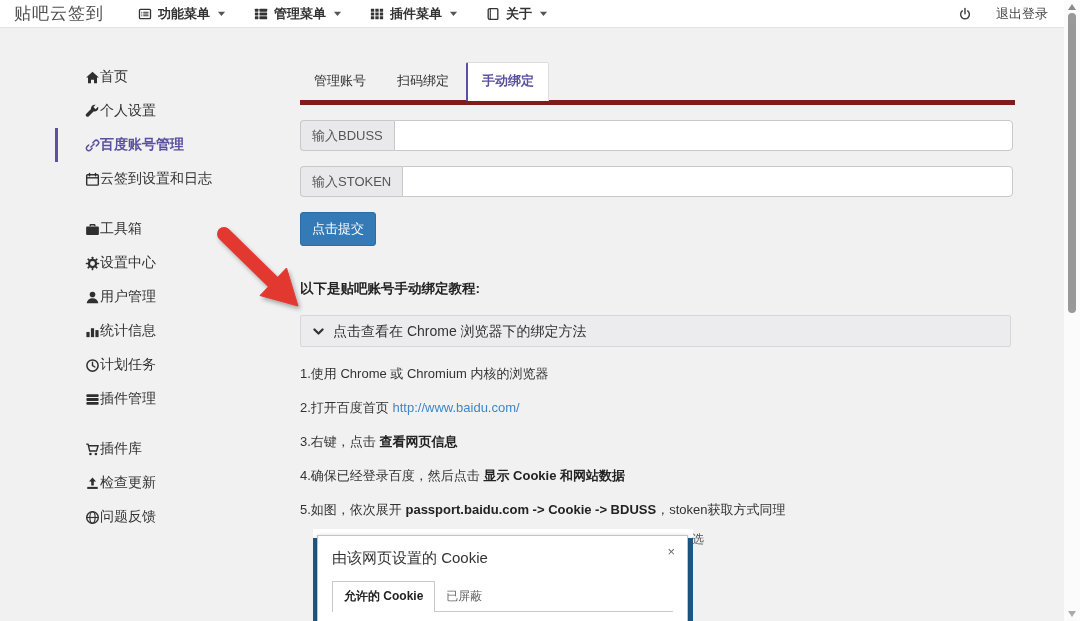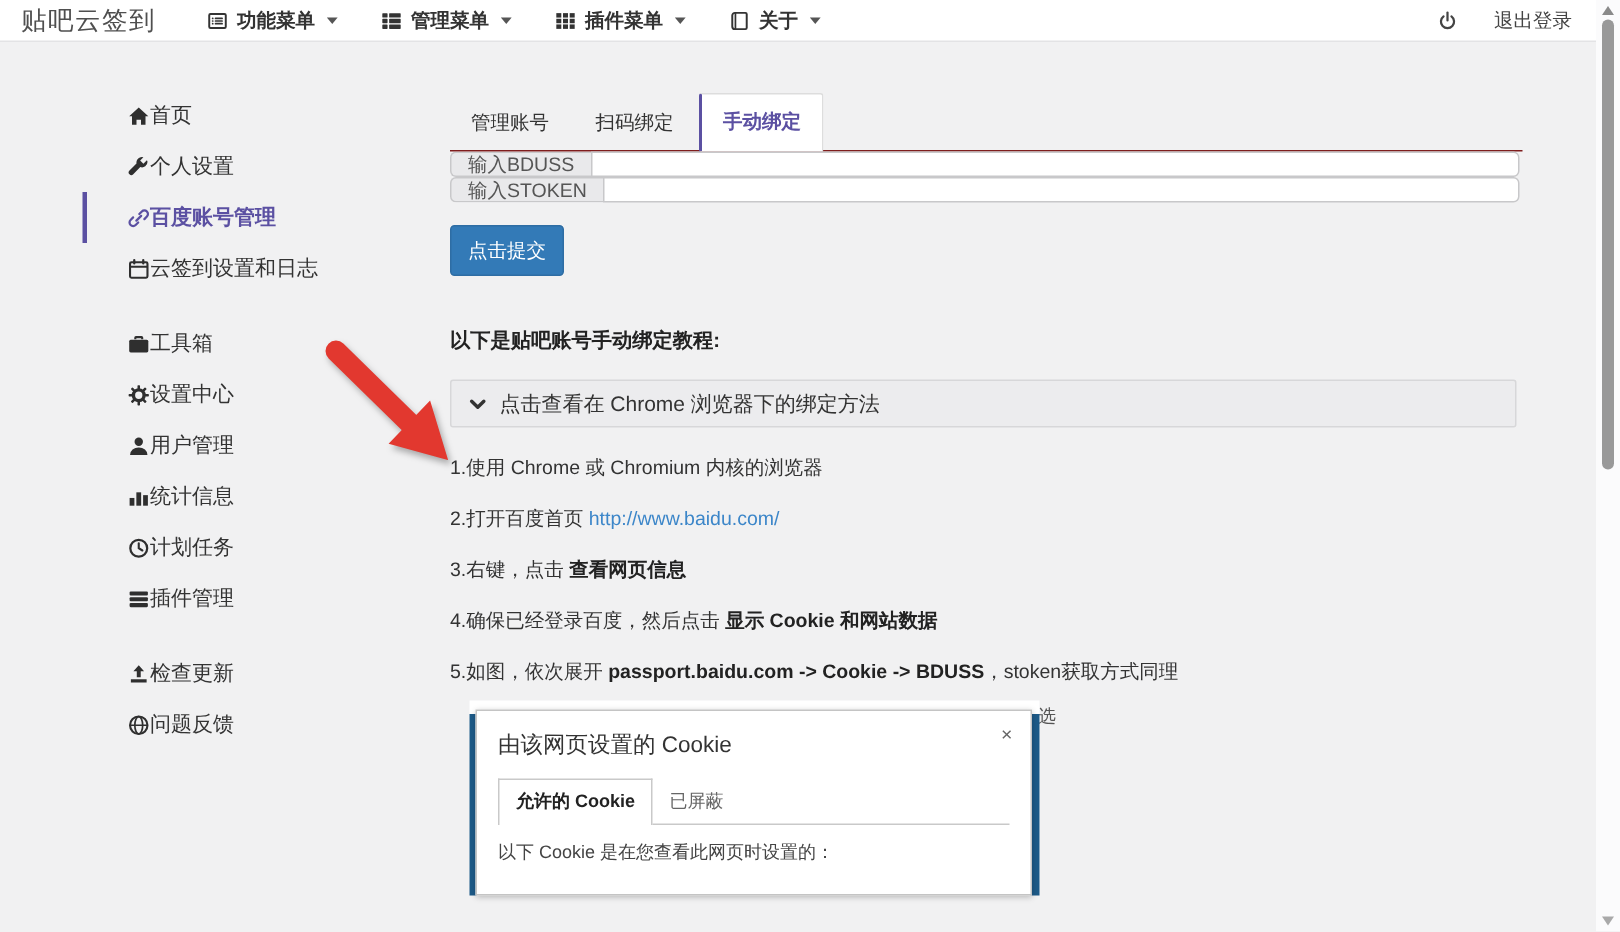--- a/index.html
+++ b/index.html
@@ -24,27 +24,27 @@
   .side-item { height:34px; display:flex; align-items:center; font-size:14px; color:#333;
                padding-left:30px; cursor:pointer; white-space:nowrap; }
   .side-item svg { width:15px; height:15px; flex:none; color:#2f2f2f; }
   .side-item.active { color:var(--accent); border-left:3px solid var(--accent); padding-left:27px; font-weight:bold; }
   .side-item.active svg { color:var(--accent); }
   .side-gap { height:16px; }
 
   
   .main { position:absolute; left:300px; top:42px; width:715px; }
 
-  .tabs { display:flex; align-items:flex-end; margin-top:20px; border-bottom:1px solid #7f1d1d; padding-left:0; }
+  .tabs { display:flex; align-items:center; margin-top:20px; border-bottom:5px solid #7f1d1d; padding-left:0; }
   .tab { padding:9px 14px; font-size:13px; color:#333; margin-right:3px; cursor:pointer; }
   .tab.active { background:#fff; color:var(--accent); font-weight:bold;
                 border-left:2px solid var(--accent); border-top:1px solid #ddd; border-right:1px solid #ddd;
                 margin-bottom:-1px; padding-bottom:11px; border-radius:2px 2px 0 0; }
 
-  .form-row { display:flex; width:713px; height:17px; }
+  .form-row { display:flex; width:713px; height:31px; margin-top:15px; }
   .addon { background:#e9e9eb; border:1px solid #c8c8ca; border-right:0; border-radius:4px 0 0 4px;
            display:flex; align-items:center; padding:0 11px; font-size:13px; color:#555; white-space:nowrap; }
   .field { flex:1; border:1px solid #c8c8ca; border-radius:0 4px 4px 0; font-size:13px; padding:0 10px;
            background:#fff; color:#333; outline:none; font-family:inherit; }
 
   .btn-primary { margin-top:15px; display:inline-block; background:var(--primary); color:#fff;
                  border:1px solid #2e6da4; border-radius:3px; font-size:13px; padding:7px 11px;
                  cursor:pointer; font-family:inherit; }
 
   .tutorial-heading { margin-top:34px; font-size:13.5px; font-weight:bold; color:#222; }
@@ -247,20 +247,28 @@
   <div class="side-item">
     <svg viewBox="0 0 16 16" fill="currentColor">
         <rect x="1.5" y="2.4" width="13" height="3" rx=".8"></rect>
         <rect x="1.5" y="6.5" width="13" height="3" rx=".8"></rect>
         <rect x="1.5" y="10.6" width="13" height="3" rx=".8"></rect>
       </svg>
     <span>插件管理</span>
   </div>
   <div class="side-gap"></div>
   <div class="side-item">
+    <svg viewBox="0 0 16 16">
+        <path d="M1.3 2.3h2l1.7 7.3h7.3L14 4H4" fill="none" stroke="currentColor" stroke-width="1.5" stroke-linejoin="round"></path>
+        <circle cx="5.8" cy="12.8" r="1.4" fill="currentColor"></circle>
+        <circle cx="11.6" cy="12.8" r="1.4" fill="currentColor"></circle>
+      </svg>
+    <span>插件库</span>
+  </div>
+  <div class="side-item">
     <svg viewBox="0 0 16 16" fill="currentColor">
         <path d="M8 1.6l3.8 4.2H9.4v4.4H6.6V5.8H4.2z"></path>
         <path d="M2.4 11.6h11.2v2.2H2.4z"></path>
       </svg>
     <span>检查更新</span>
   </div>
   <div class="side-item">
     <svg viewBox="0 0 16 16">
         <circle cx="8" cy="8" r="6.2" fill="none" stroke="currentColor" stroke-width="1.5"></circle>
         <ellipse cx="8" cy="8" rx="2.8" ry="6.2" fill="none" stroke="currentColor" stroke-width="1.2"></ellipse>

